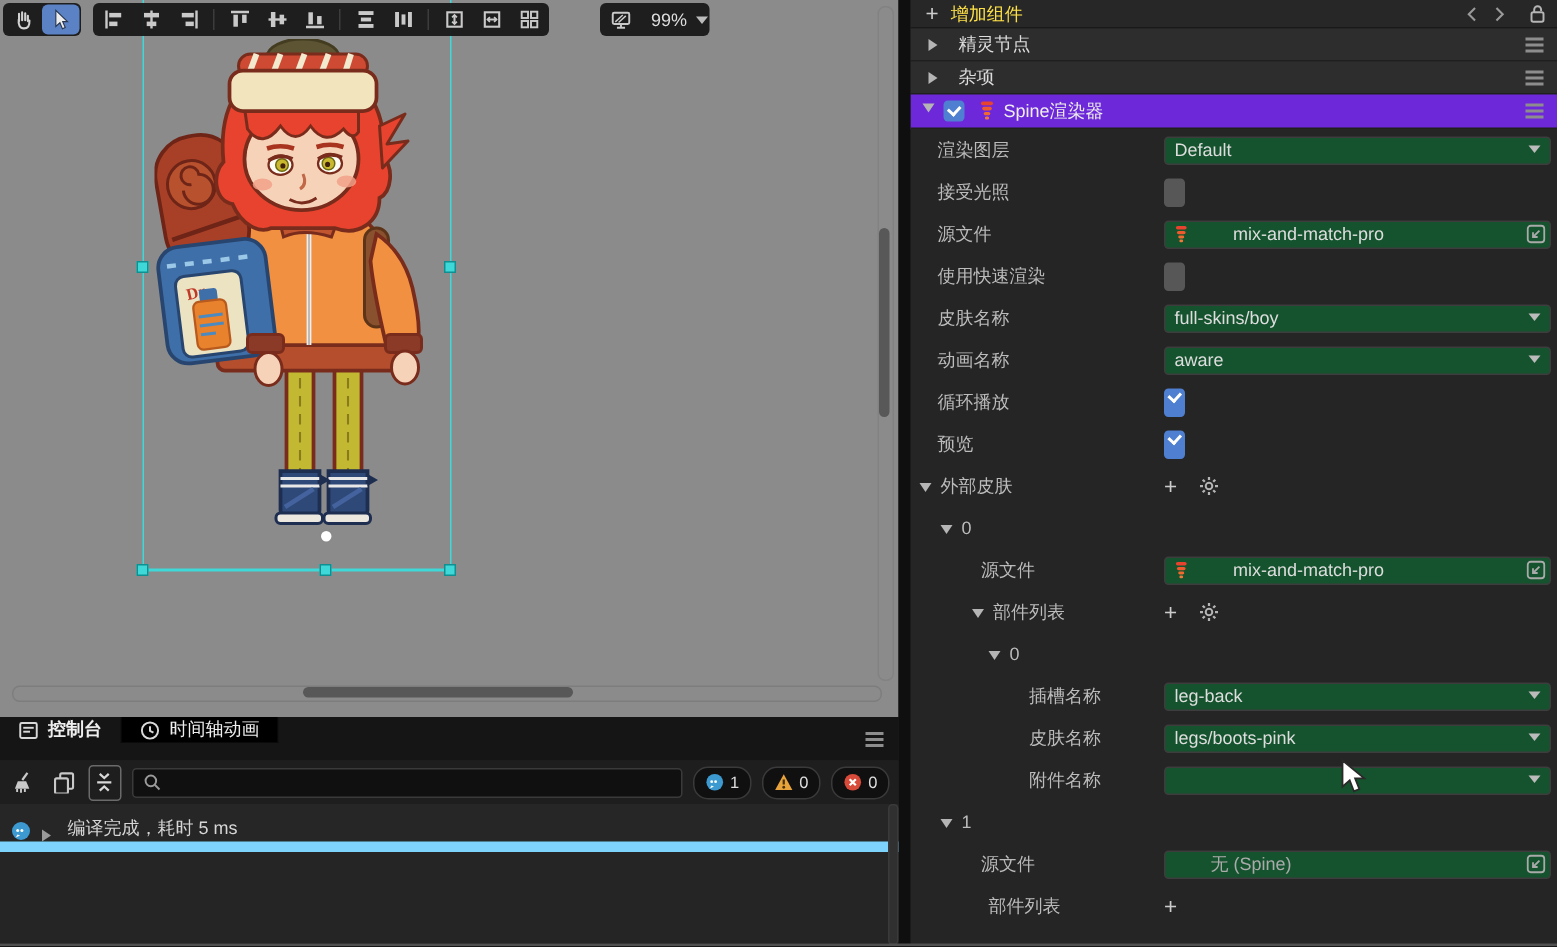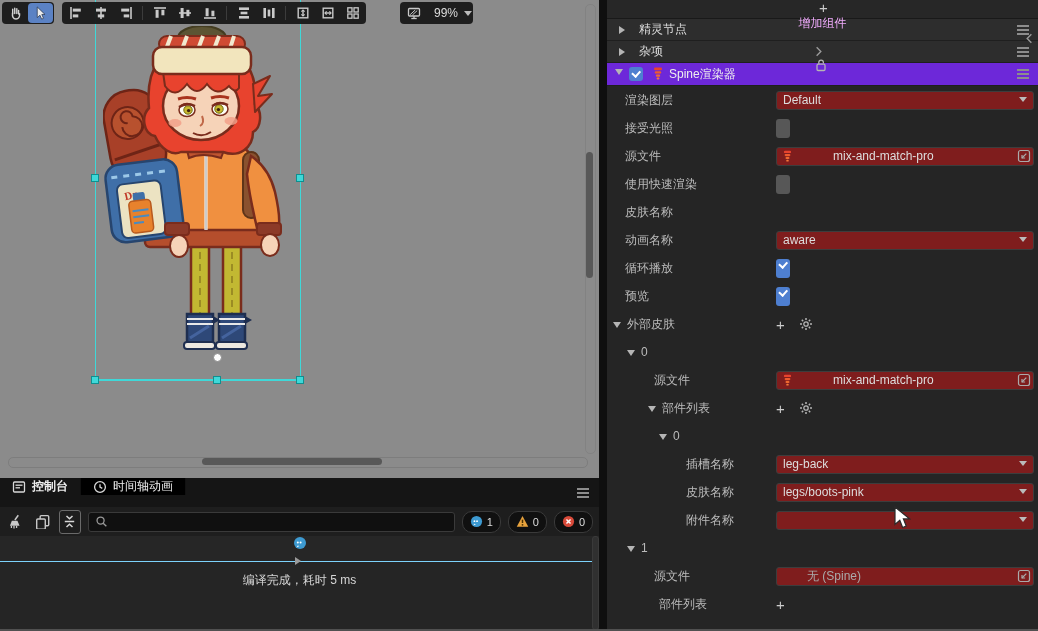--- a/index.html
+++ b/index.html
@@ -39,48 +39,48 @@
   .ctab{display:flex;align-items:center;gap:6px;padding:0 12px;color:#eeeeee;}
   .ctab.active{font-weight:bold;}
   .ctab.raised{background:#000000;border-left:1px solid #111;border-right:1px solid #111;}
   .ctools{height:29px;background:#1e1e1e;display:flex;align-items:center;padding:0 6px;gap:7px;}
   .cicon{width:22px;height:22px;display:flex;align-items:center;justify-content:center;border-radius:3px;}
   .cicon.boxed{border:1px solid #6a6a6a;}
   .searchbox{width:412px;height:20px;background:#101010;border:1px solid #3a3a3a;border-radius:3px;
              display:flex;align-items:center;gap:6px;padding:0 6px;box-sizing:border-box;color:#9a9a9a;}
   .pill{height:20px;background:#101010;border:1px solid #3a3a3a;border-radius:10px;
         display:flex;align-items:center;gap:4px;padding:0 7px;color:#dddddd;font-size:11px;}
-  .logrow{height:25px;display:flex;align-items:center;gap:7px;padding:0 7px;background:#262626;border-bottom:1px solid #7dd3fc;flex-direction:column;}
+  .logrow{height:25px;display:flex;align-items:flex-end;gap:7px;padding:0 7px;background:#262626;border-bottom:7px solid #7dd3fc;}
   .tri-r-sm{width:0;height:0;border:4px solid transparent;border-left:6px solid #9a9a9a;}
   .ctrack{left:592px;top:536px;width:5px;height:92px;background:#303030;border:1px solid #3a3a3a;border-radius:3px;}
 
   .bottomstrip{left:0;top:629px;width:1038px;height:2px;background:#505050;}
 
   
   .insp{left:607px;top:0;width:431px;height:631px;background:#252525;overflow:hidden;}
-  .addbar{height:18px;background:#272727;border-bottom:1px solid #191919;display:flex;align-items:center;color:#f0abfc;flex-direction:column;}
+  .addbar{height:18px;background:#272727;border-bottom:1px solid #191919;display:flex;align-items:center;color:#fde047;}
   .plus{color:#cccccc;font-size:15px;line-height:1;}
   .plus::before{content:"+";}
   .hrow{height:21px;background:#2d2d2d;border-bottom:1px solid #1f1f1f;display:flex;align-items:center;color:#dddddd;}
   .crow{height:22px;background:#6d28d9;border-bottom:1px solid #1f1f1f;display:flex;align-items:center;color:#eeeeee;}
   .tri-r{width:0;height:0;border:4px solid transparent;border-left:6px solid #b5b5b5;}
   .tri-d{width:0;height:0;border:4px solid transparent;border-top:6px solid #b5b5b5;margin-top:5px;}
   .burger{width:12px;height:10px;margin-left:auto;margin-right:9px;
     background:linear-gradient(#8d8d8d,#8d8d8d) 0 0/100% 2px no-repeat,
                linear-gradient(#8d8d8d,#8d8d8d) 0 4px/100% 2px no-repeat,
                linear-gradient(#8d8d8d,#8d8d8d) 0 8px/100% 2px no-repeat;}
   .cb{position:relative;width:14px;height:14px;border-radius:3px;background:#575757;}
   .cb.on{background:#4e7fd0;}
   .cb.on::after{content:"";position:absolute;left:3.2px;top:2.6px;width:6px;height:3.6px;
                 border-left:2px solid #ffffff;border-bottom:2px solid #ffffff;transform:rotate(-48deg);}
   .prow{position:relative;height:28px;display:flex;align-items:center;color:#bbbbbb;}
   .plabel{white-space:nowrap;}
   .ctl{position:absolute;left:169px;width:258px;height:19px;box-sizing:border-box;}
-  .select,.assetf{background:#7f1d1d;border:1px solid #3d3d3d;border-radius:3px;display:flex;align-items:center;
-                  padding:0 6px;color:#dddddd;gap:17px;}
+  .select,.assetf{background:#14532d;border:1px solid #3d3d3d;border-radius:3px;display:flex;align-items:center;
+                  padding:0 6px;color:#dddddd;gap:6px;}
   .select .caret{margin-left:auto;margin-top:2px;}
   .assetf{padding-right:2px;}
   .assetf .txt{flex:1;margin-left:24px;}
   .assetf .muted{color:#aaaaaa;}
   .gtools{position:absolute;left:169px;display:flex;align-items:center;gap:14px;}
   .ind0{padding-left:18px;} .ga{padding-left:6px;gap:6px;} .gb{padding-left:20px;gap:6px;}
   .pc{padding-left:47px;} .gc{padding-left:41px;gap:6px;} .gd{padding-left:52px;gap:6px;}
   .pe{padding-left:79px;} .ge{padding-left:52px;}
 
   .navic{display:flex;align-items:center;justify-content:center;width:18px;height:16px;}
@@ -579,20 +579,24 @@
           </div>
         </div>
 
       <div class="prow">
           <span class="plabel ind0">使用快速渲染</span>
         <span class="ctl cb" style="width:14px;"></span>
         </div>
 
       <div class="prow">
           <span class="plabel ind0">皮肤名称</span>
+        <div class="ctl select">
+            <span>full-skins/boy</span>
+            <span class="caret"></span>
+          </div>
         </div>
 
       <div class="prow">
           <span class="plabel ind0">动画名称</span>
         <div class="ctl select">
             <span>aware</span>
             <span class="caret"></span>
           </div>
         </div>
 

